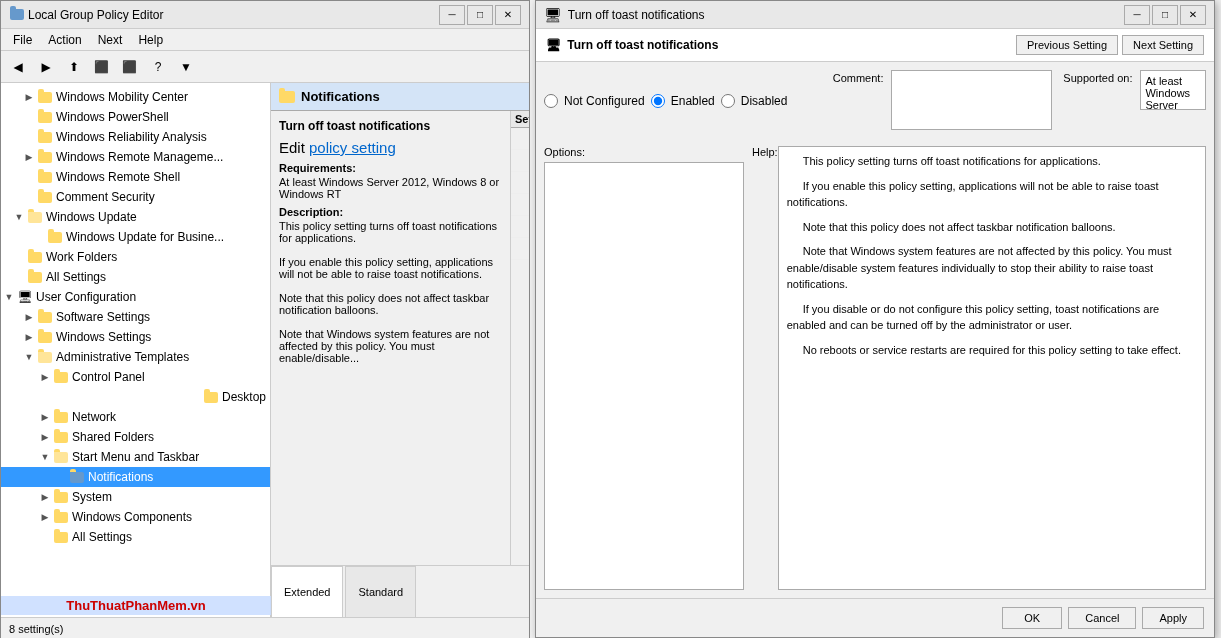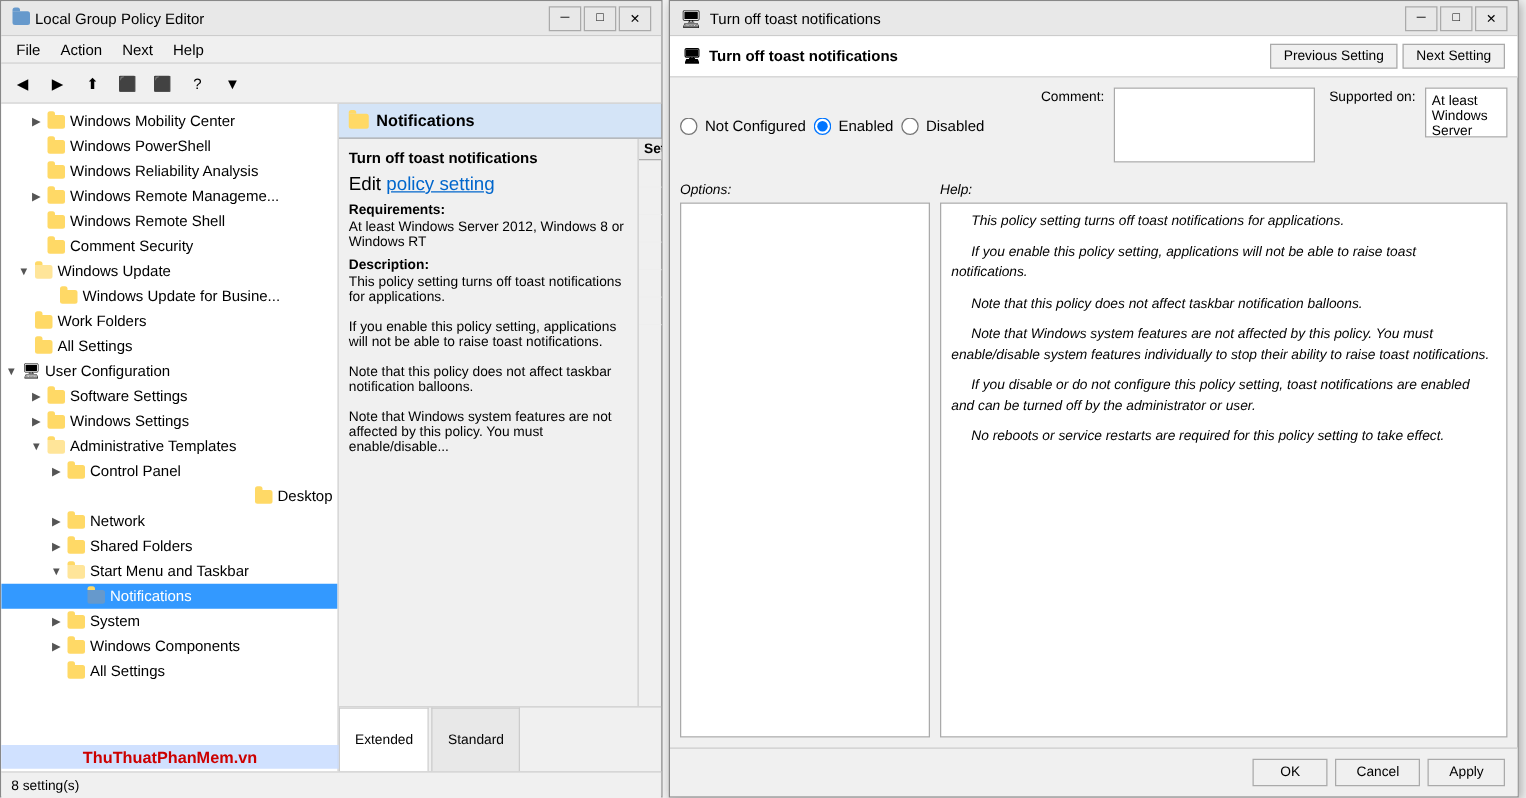--- a/index.html
+++ b/index.html
@@ -300,39 +300,38 @@
       padding: 4px;
       font-size: 11px;
       overflow: hidden;
     }
 
     .options-help-section {
       display: flex;
       flex: 1;
       gap: 8px;
       min-height: 0;
-      font-style: italic;
     }
 
     .options-panel {
       width: 200px;
       display: flex;
       flex-direction: column;
     }
     .options-header { font-size: 11px; margin-bottom: 4px; }
     .options-content {
       flex: 1;
       border: 1px solid #aaa;
       background: #fff;
     }
 
     .help-panel {
       flex: 1;
       display: flex;
-      flex-direction: column;
+      flex-direction: row;
     }
     .help-header { font-size: 11px; margin-bottom: 4px; }
     .help-content {
       flex: 1;
       border: 1px solid #aaa;
       background: #fff;
       padding: 6px 8px;
       overflow-y: auto;
       font-size: 11px;
       line-height: 1.5;

